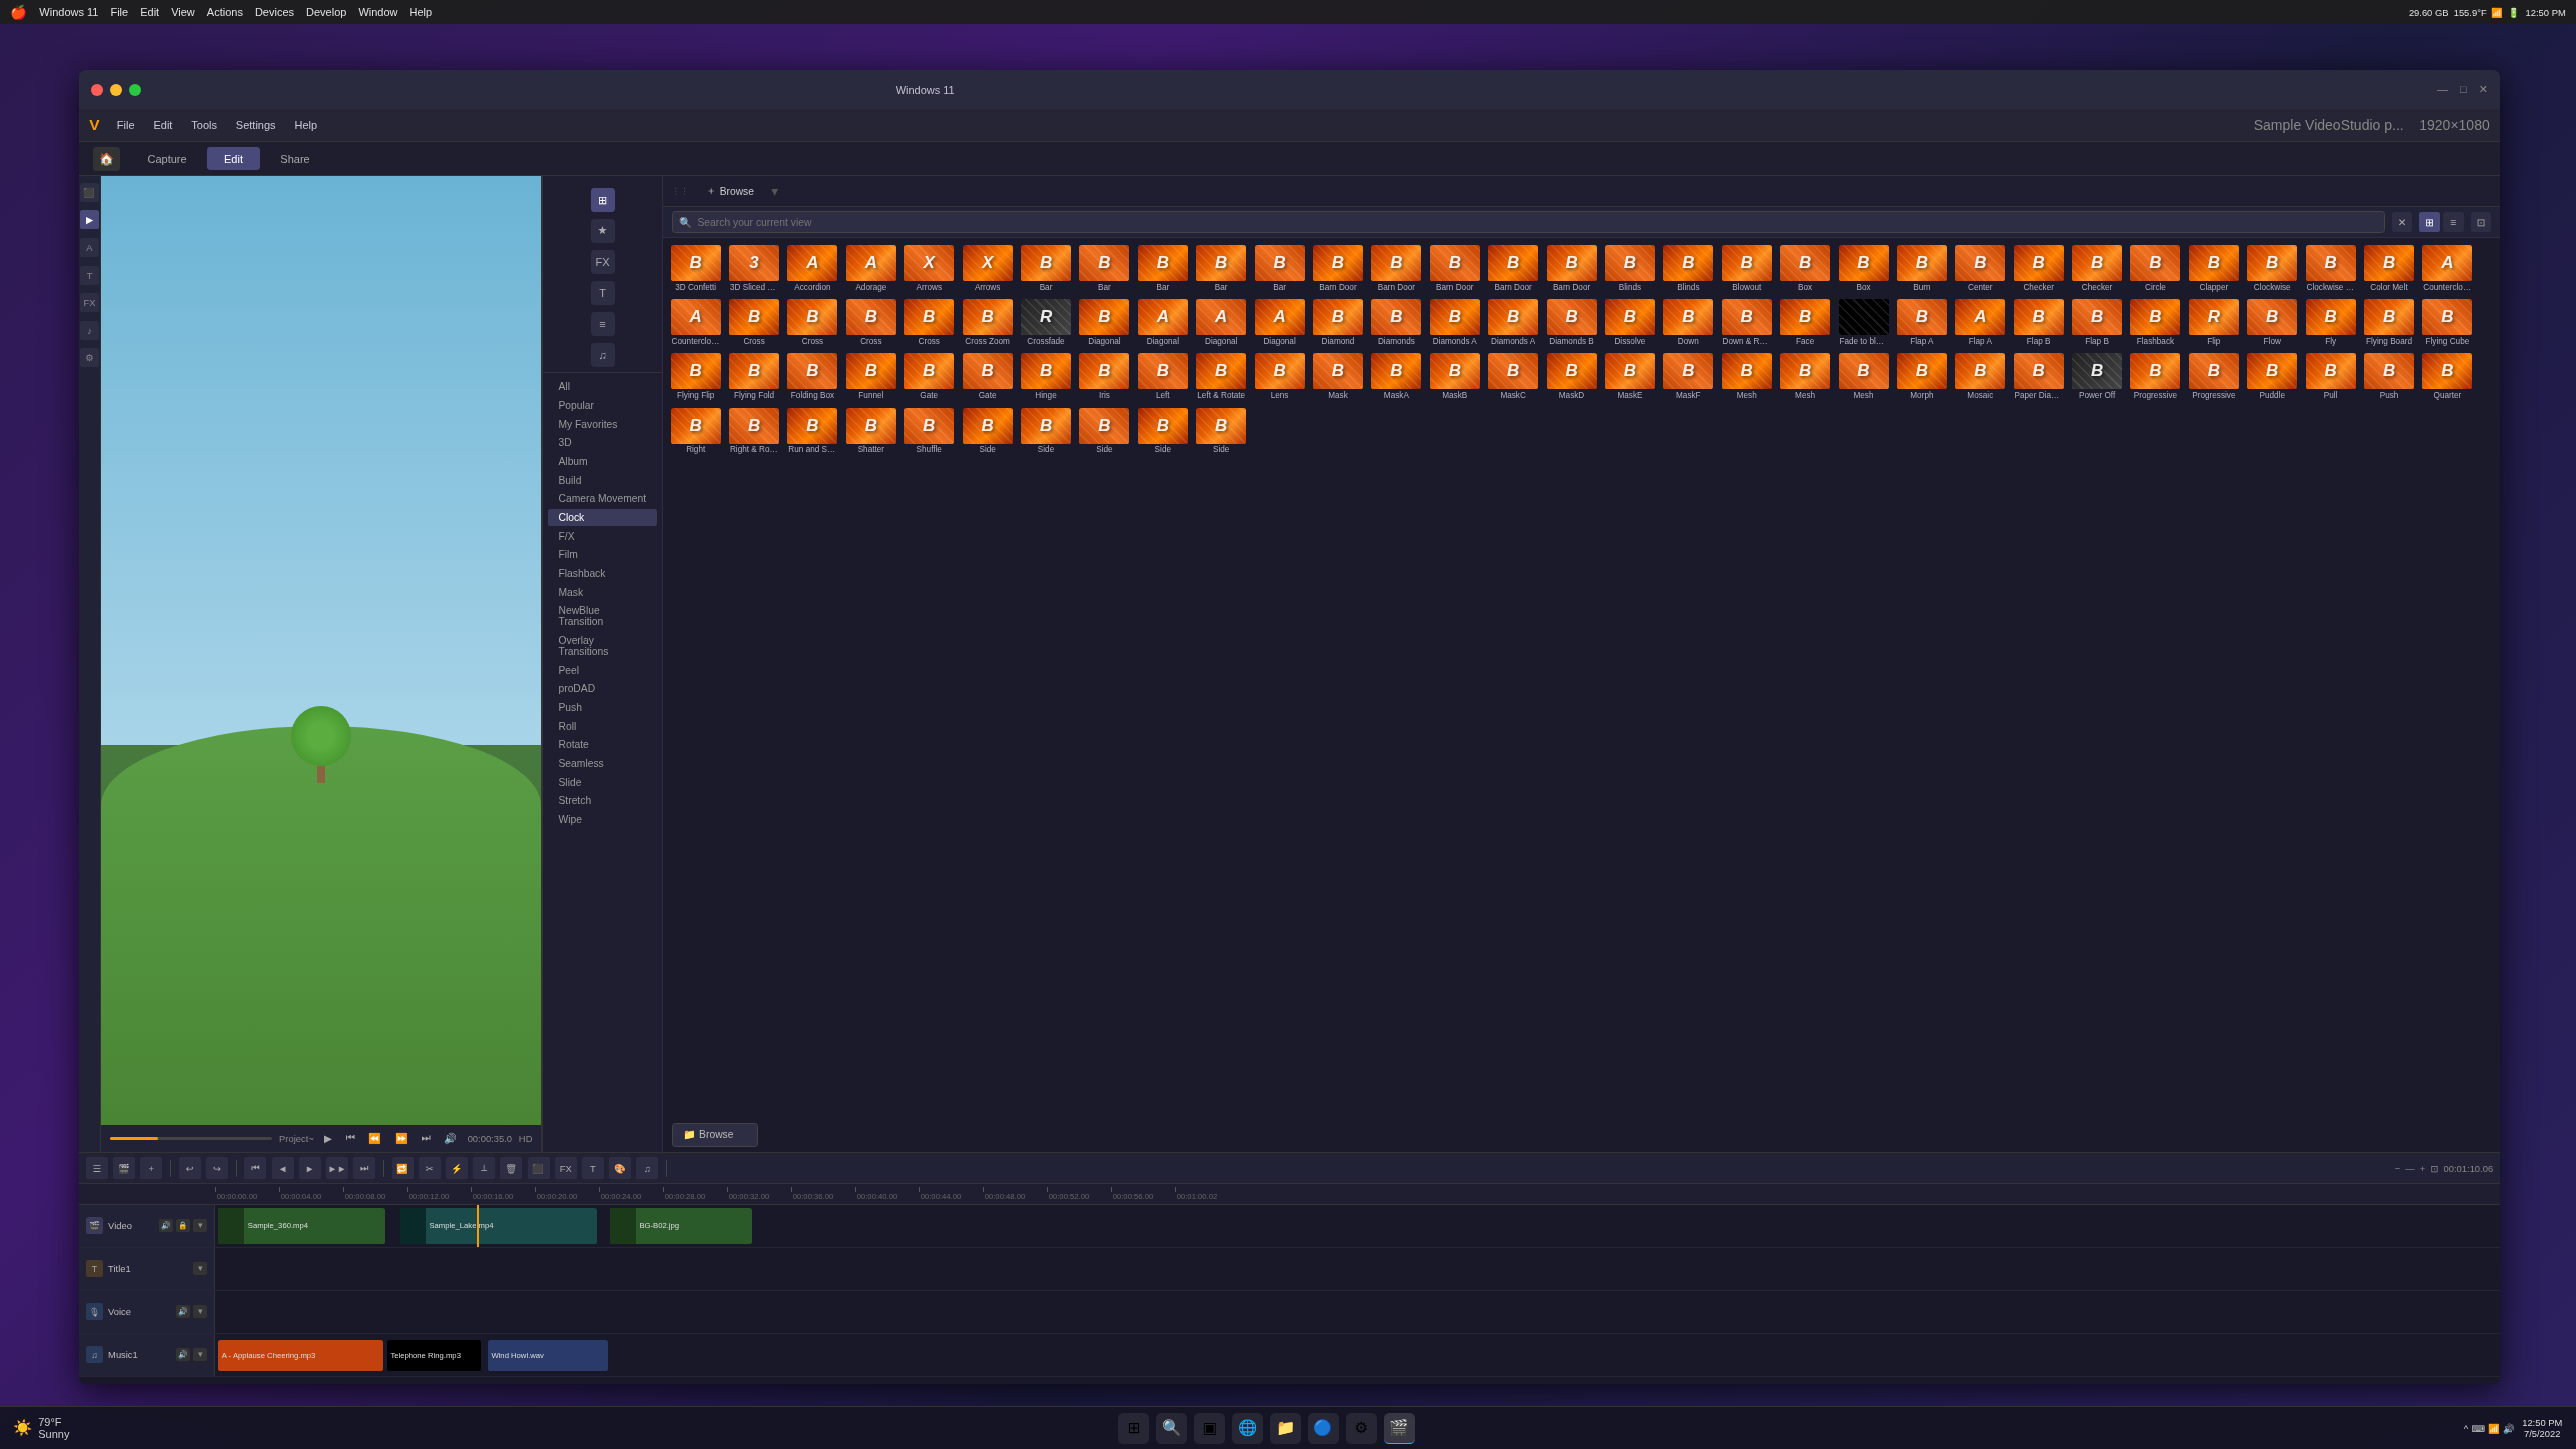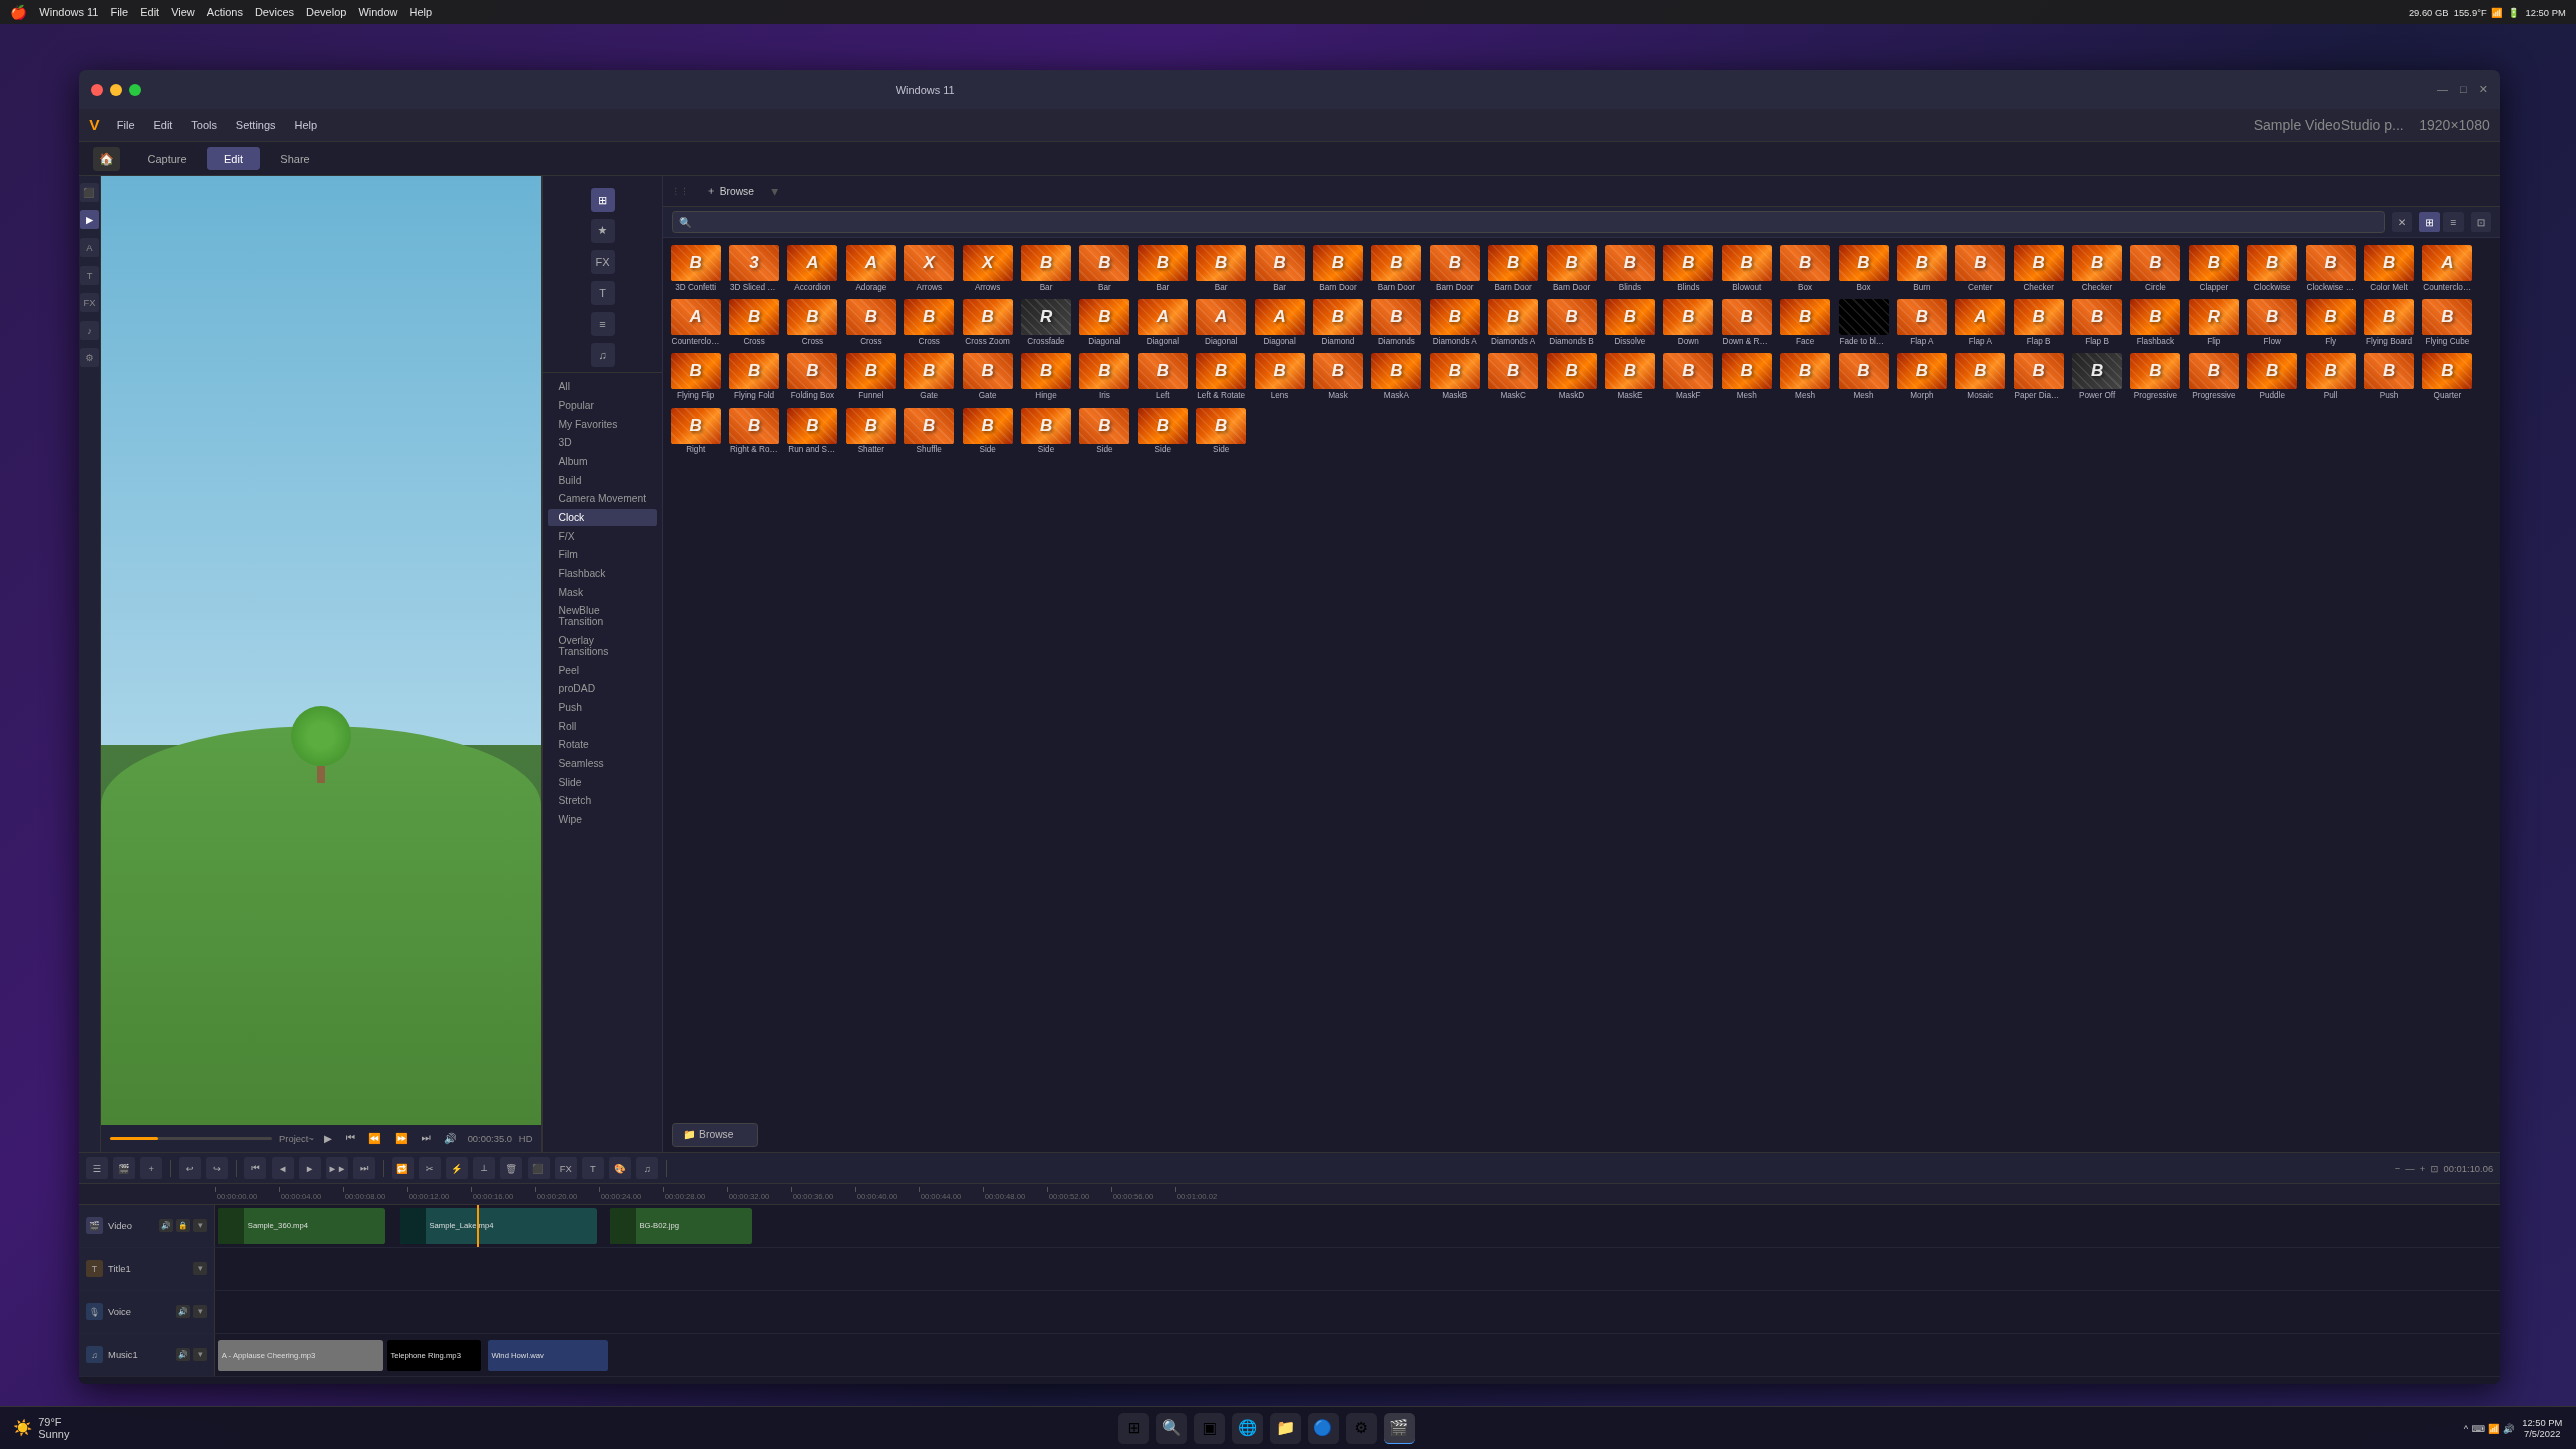--- a/index.html
+++ b/index.html
@@ -882,20 +882,21 @@
             <button class="add-btn">
               <span>＋</span>
               <span>Browse</span>
             </button>
             <span style="color:#555; margin:0 3.4px;">▾</span>
           </div>
 
           <div class="transitions-toolbar">
             <div class="search-box">
               <span style="color:#888; font-size:10.3px;">🔍</span>
+              <input class="search-input" placeholder="Search your current view" style="">
             </div>
             <button class="view-btn">✕</button>
             <div class="view-btns">
               <button class="view-btn active">⊞</button>
               <button class="view-btn">≡</button>
             </div>
             <button class="view-btn">⊡</button>
           </div>
 
           <div class="transitions-grid-container">
@@ -1744,21 +1745,21 @@
       <div class="track-row">
         <div class="track-header">
           <div class="track-icon" style="background:#2a3a5a;">♫</div>
           <span class="track-name">Music1</span>
           <div class="track-controls">
             <div class="track-ctrl-btn">🔊</div>
             <div class="track-ctrl-btn">▼</div>
           </div>
         </div>
         <div class="track-content">
-          <div class="video-clip" style="left:3.4px; width:165px; background:#737373; height:31px; top:6px;">
+          <div class="video-clip" style="left:3.4px; width:165px; background:#c2410c; height:31px; top:6px;">
             <span class="video-clip-label">A - Applause Cheering.mp3</span>
           </div>
           <div class="video-clip" style="left:172px; width:94px; background:#000000; height:31px; top:6px;">
             <span class="video-clip-label">Telephone Ring.mp3</span>
           </div>
           <div class="video-clip" style="left:273px; width:120px; background:#2a3a6a; height:31px; top:6px;">
             <span class="video-clip-label">Wind Howl.wav</span>
           </div>
         </div>
       </div>

